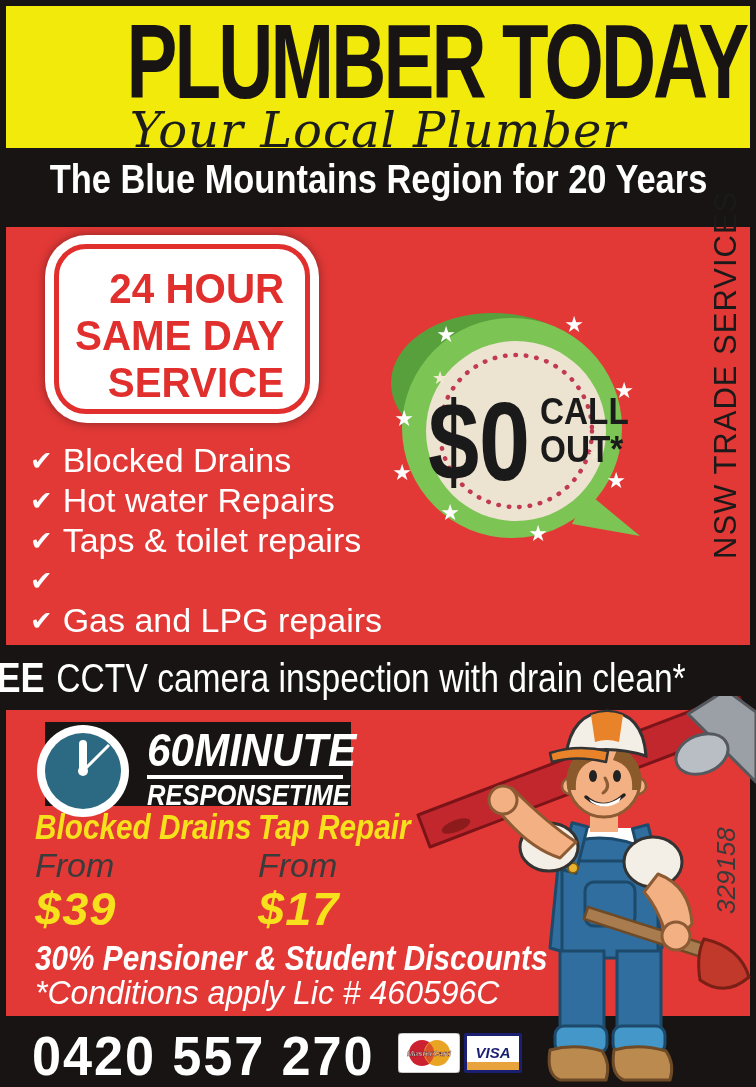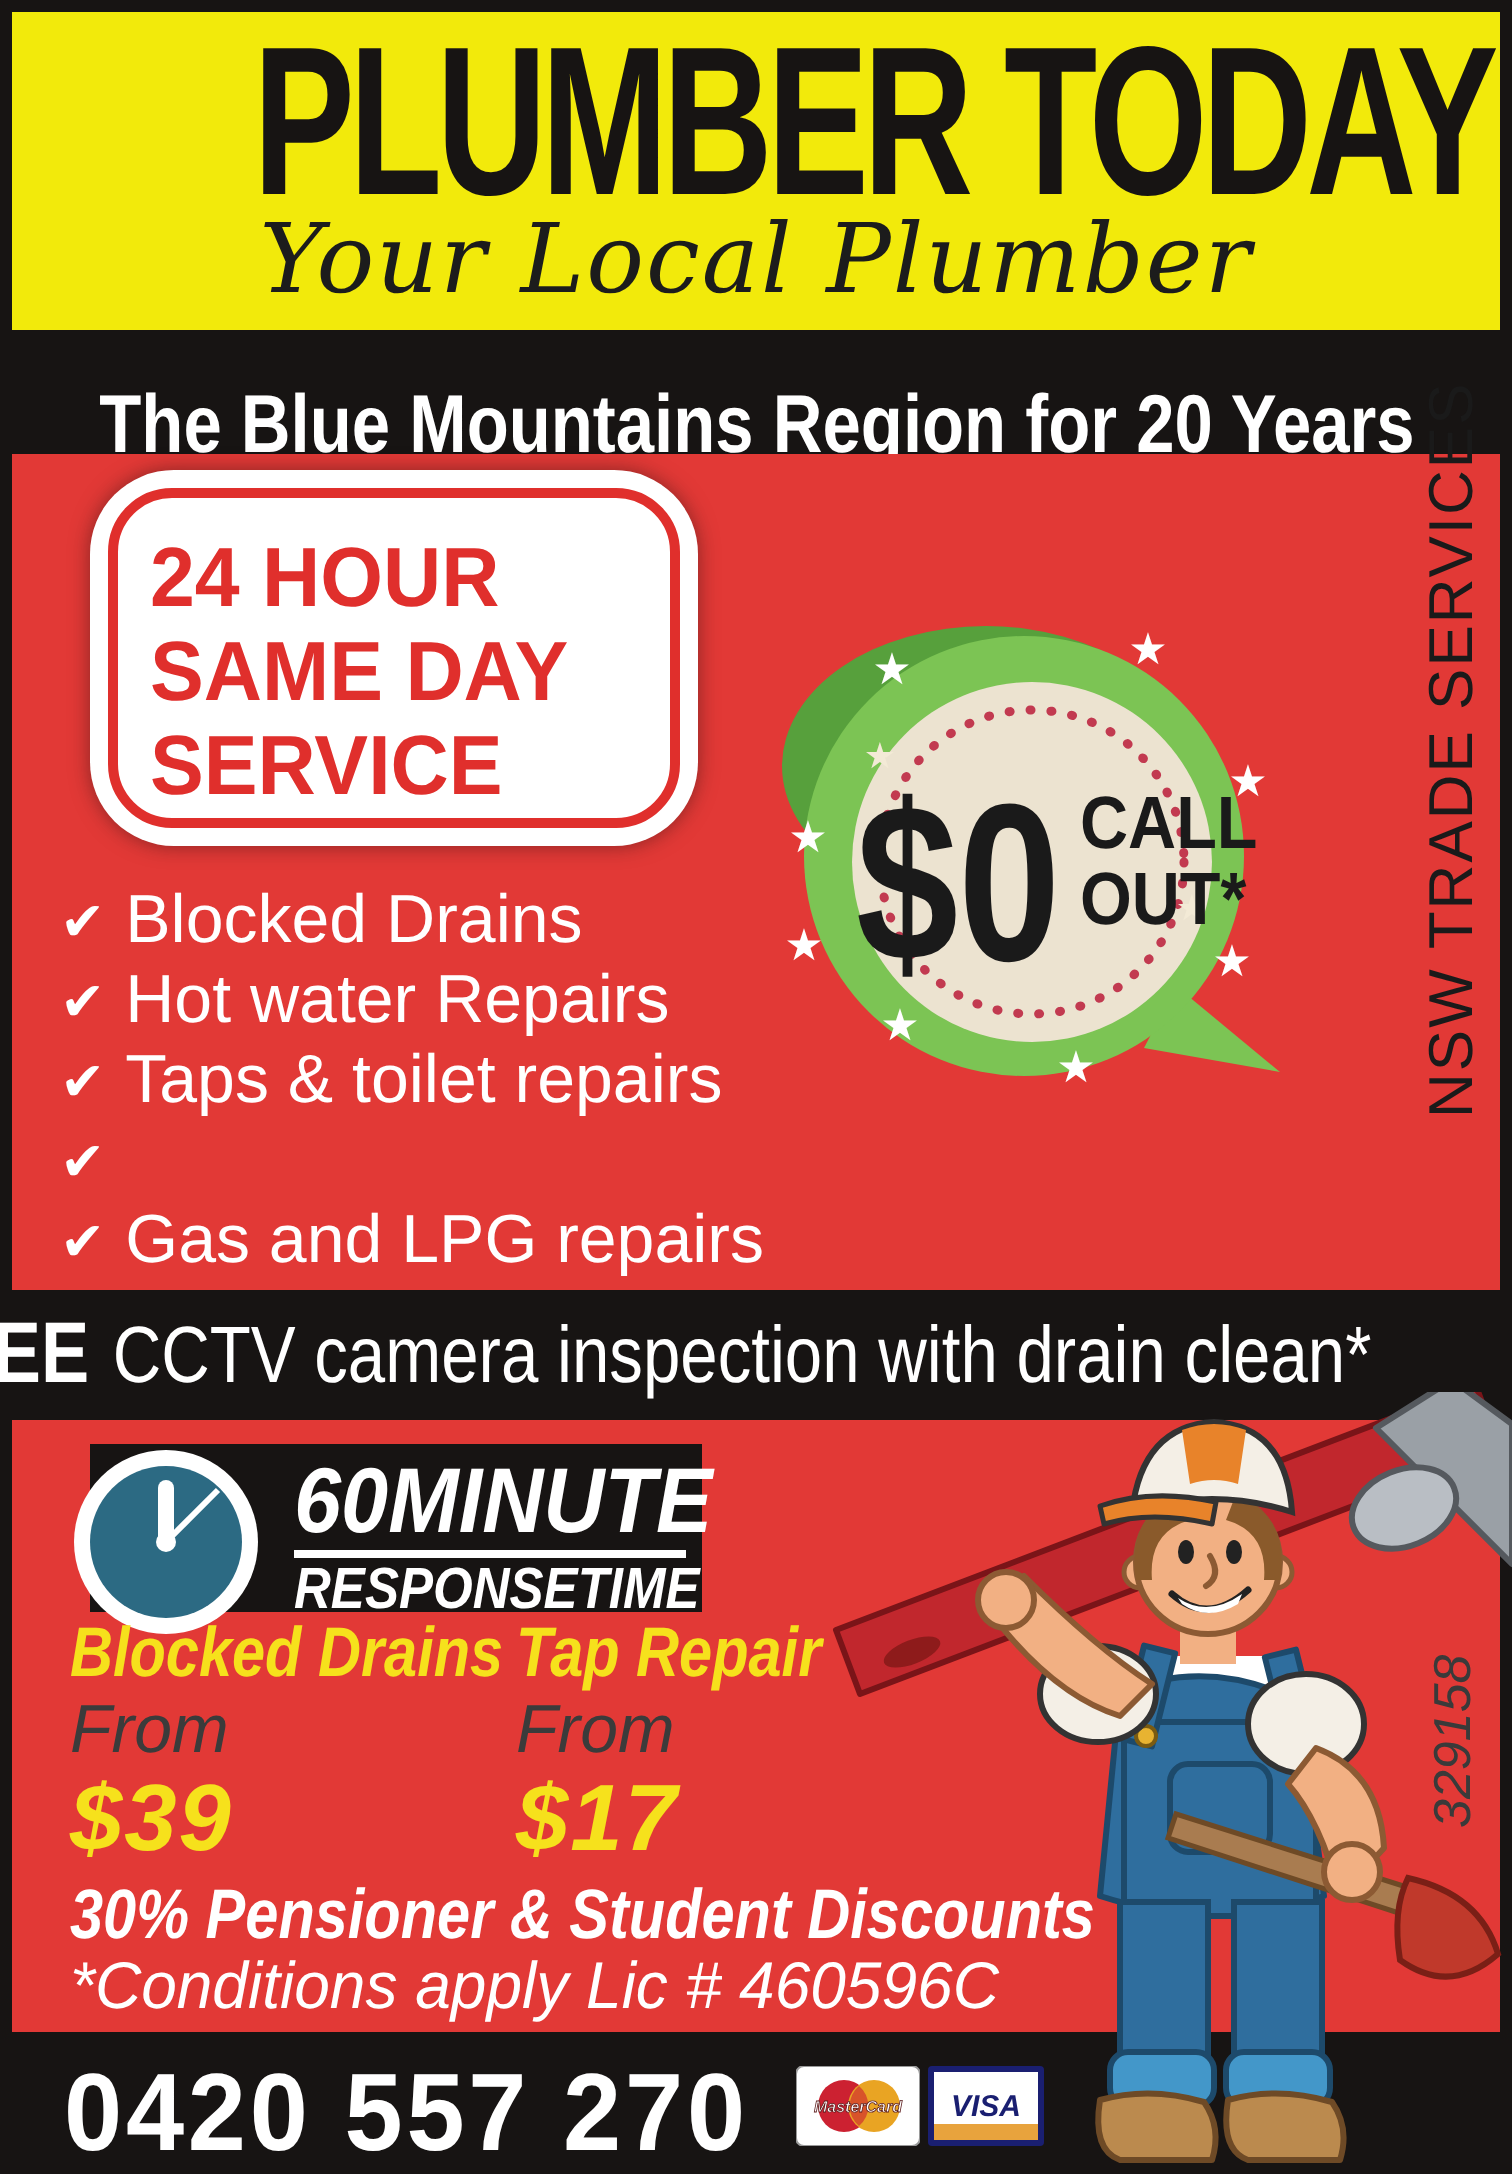--- a/index.html
+++ b/index.html
@@ -18,36 +18,37 @@
     font-size:106px; font-weight:900; letter-spacing:-4px; color:#171413;
     transform:scaleX(0.72); transform-origin:center top; white-space:nowrap;
     line-height:1.0;
   }
   .brand-tagline {
     margin-top:-12px;
     font-family:"DejaVu Serif", serif; font-style:italic;
     font-size:48px; color:#1c1c1c; letter-spacing:1px;
   }
   .region-bar {
-    position:absolute; left:0; top:181px; width:756px; height:62px;
+    position:absolute; left:0; top:148px; width:756px; height:62px;
     background:#171413; display:flex; align-items:center; justify-content:center;
   }
   .region-text {
     color:#fff; font-weight:700; font-size:41px; white-space:nowrap;
     transform:scaleX(0.84); transform-origin:center;
   }
   
   .red1 {
     position:absolute; left:6px; top:227px; width:744px; height:418px;
     background:#e23936;
   }
   .hours-card {
-    position:absolute; left:39px; top:8px; width:304px; height:188px;
+    position:absolute; left:39px; top:8px; width:274px; height:188px;
     background:#fff; border-radius:42px;
     box-shadow:0 0 10px rgba(60,20,20,.55);
+    text-align:right;
   }
   .hours-card::before {
     content:""; position:absolute; left:9px; top:9px; right:9px; bottom:9px;
     border:5px solid #e02f2c; border-radius:32px;
   }
   .hours-text {
     position:absolute; left:30px; top:30px;
     color:#e02f2c; font-weight:700; font-size:42px; line-height:47px;
     transform:scaleX(0.96); transform-origin:left top; white-space:nowrap;
   }

